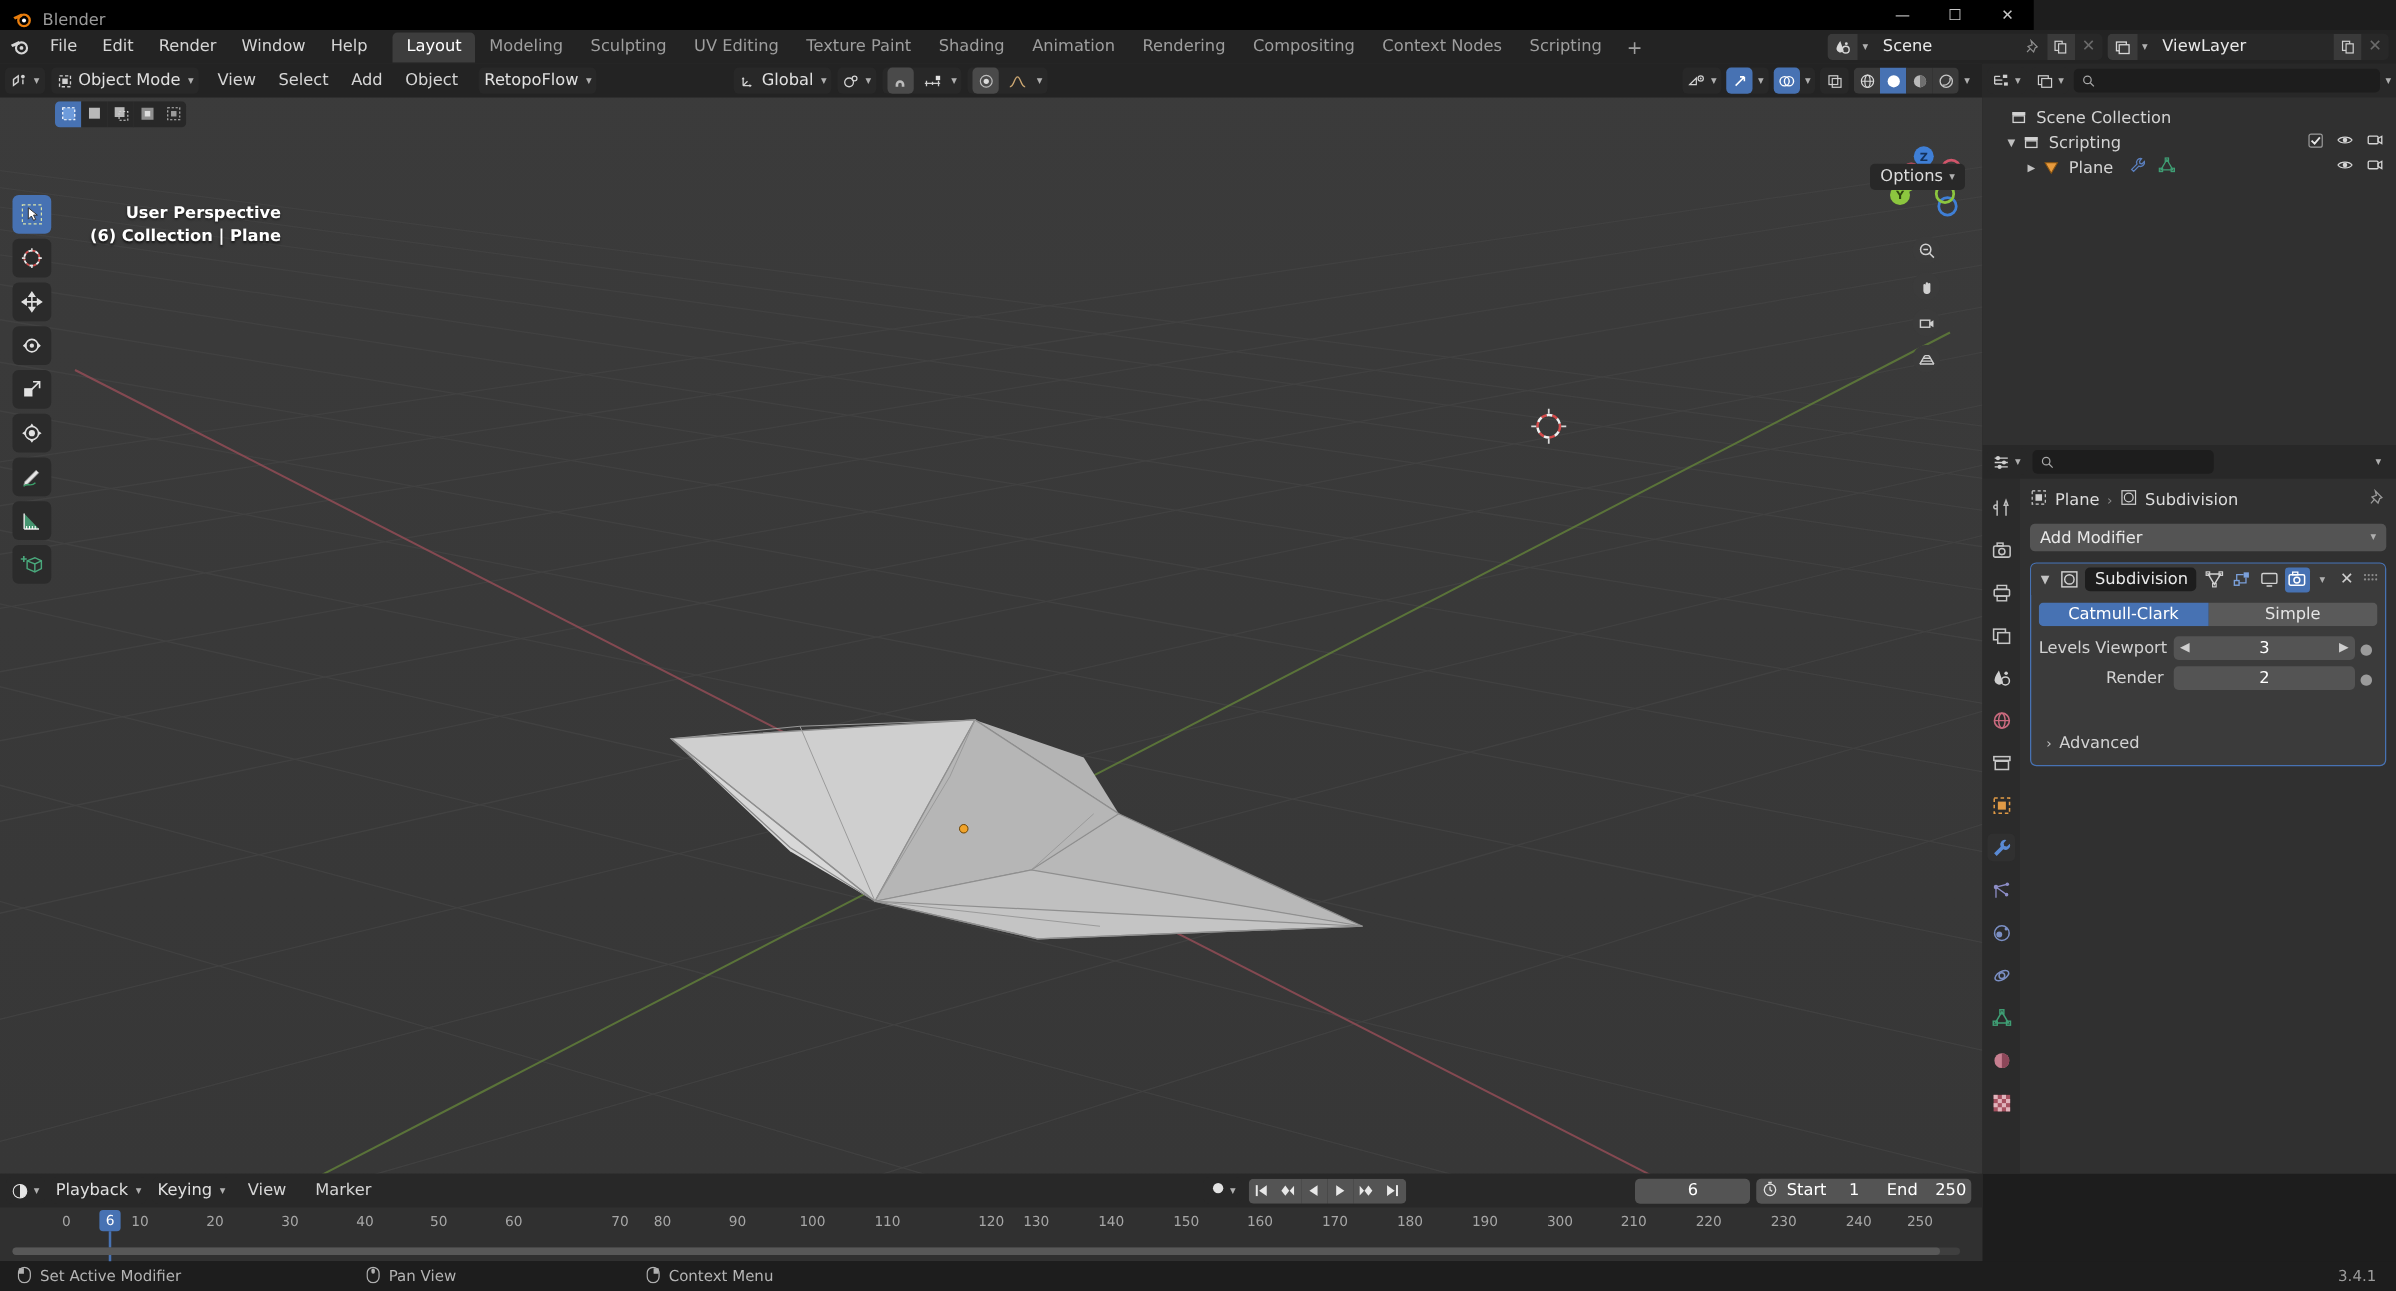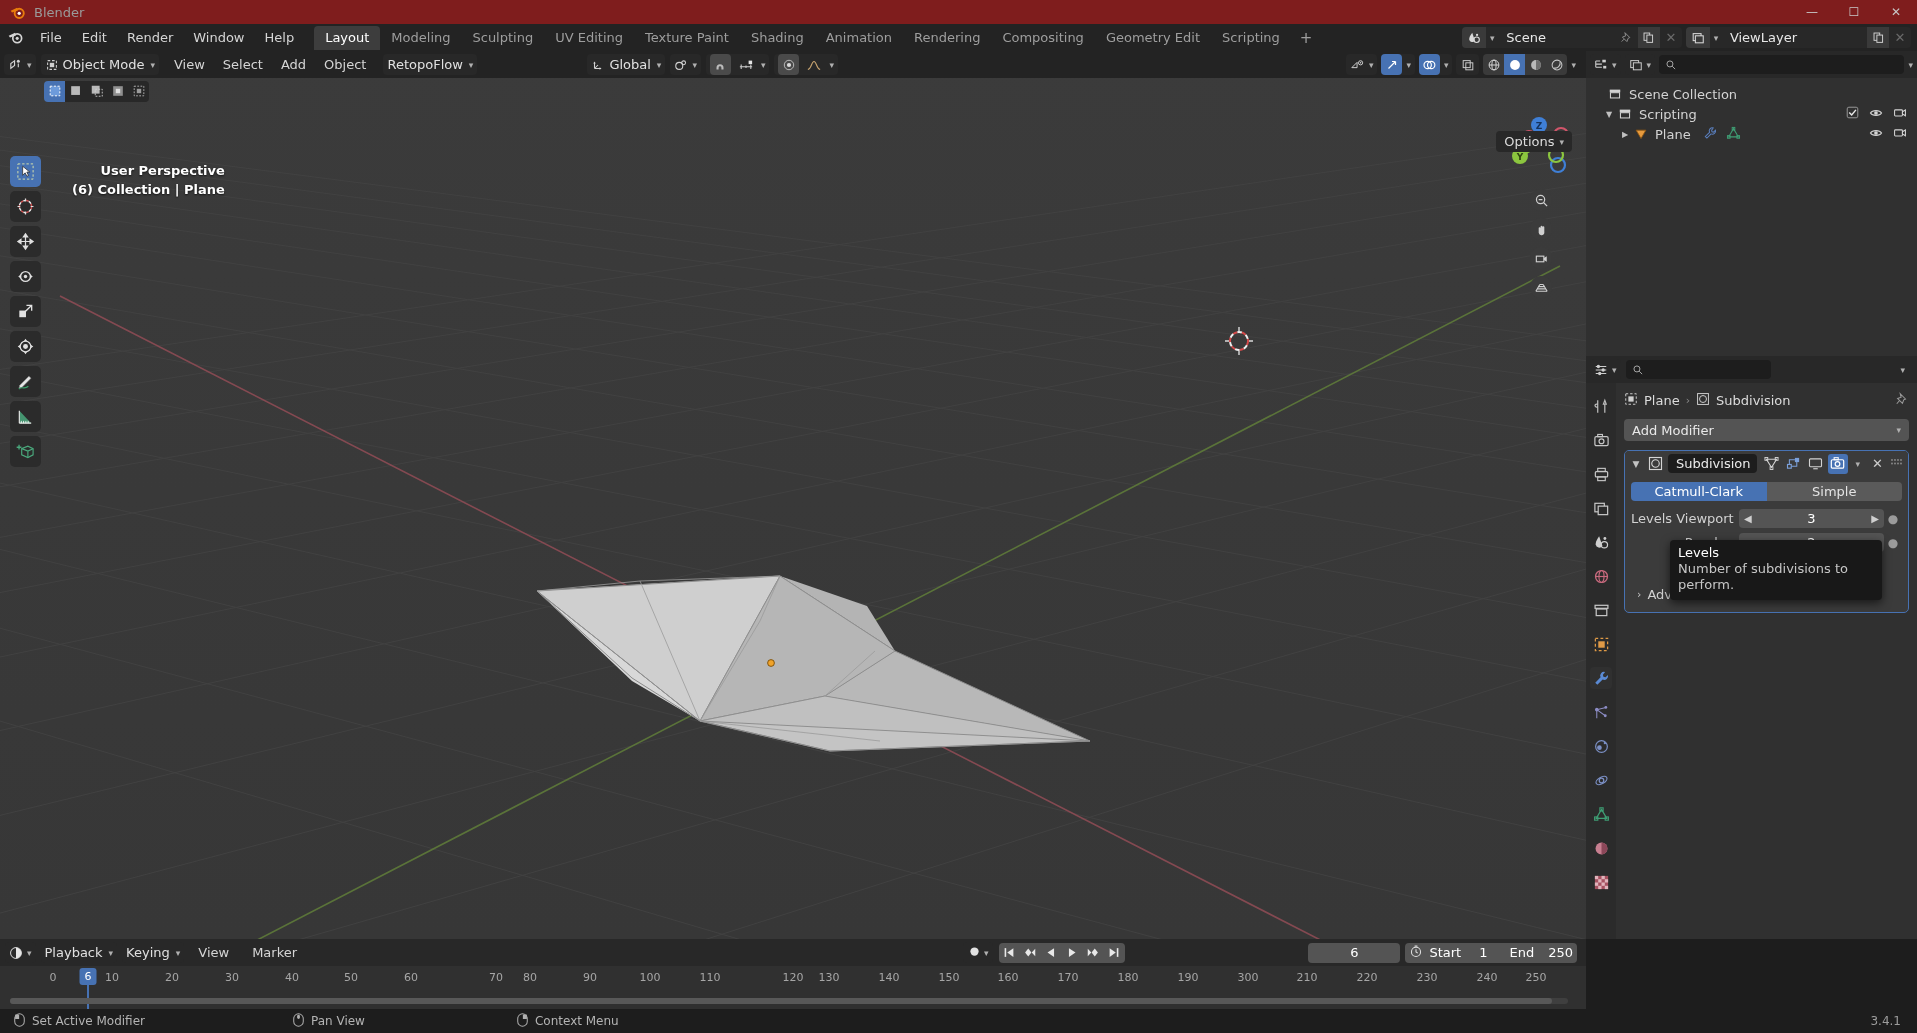--- a/index.html
+++ b/index.html
@@ -9,22 +9,22 @@
     font-family: "DejaVu Sans", "Liberation Sans", sans-serif;
     font-size: 13px;
     color: #e5e5e5;
     overflow: hidden;
     -webkit-font-smoothing: antialiased;
   }
   .app { position: relative; width: 1917px; height: 1033px; }
 
   
   .titlebar {
-    position: absolute; left: 0; top: 0; width: 1917px; height: 24px;
-    background: #7f1d1d; display: flex; align-items: center;
+    position: absolute; left: 0; top: 0; width: 1627px; height: 24px;
+    background: #000000; display: flex; align-items: flex-end;
   }
   .titlebar .logo { margin-left: 8px; width: 18px; height: 18px; display:flex; align-items:center; justify-content:center; }
   .titlebar .title { margin-left: 8px; color: #9a9a9a; font-size: 13px; }
   .winbtns { margin-left: auto; display: flex; height: 24px; }
   .winbtn { width: 42px; height: 24px; display: flex; align-items: center; justify-content: center; color: #c8c8c8; font-size: 12px; }
 
   
   .topbar {
     position: absolute; left: 0; top: 24px; width: 1917px; height: 27px;
     background: #232323; display: flex; align-items: center;
@@ -241,21 +241,21 @@
     <div class="ws-sep"></div>
     <div class="ws-tab active">Layout</div>
     <div class="ws-tab">Modeling</div>
     <div class="ws-tab">Sculpting</div>
     <div class="ws-tab">UV Editing</div>
     <div class="ws-tab">Texture Paint</div>
     <div class="ws-tab">Shading</div>
     <div class="ws-tab">Animation</div>
     <div class="ws-tab">Rendering</div>
     <div class="ws-tab">Compositing</div>
-    <div class="ws-tab">Geometry Edit</div>
+    <div class="ws-tab">Context Nodes</div>
     <div class="ws-tab">Scripting</div>
     <div class="ws-plus">+</div>
 
     <div class="topbar-right">
       <div class="fieldbox">
         <span class="fb-icon">
           <svg width="14" height="14" viewBox="0 0 16 16">
             <path d="M6 2 C3 6 2.5 8 2.5 9.6 A3.6 3.6 0 0 0 9 11 Z" fill="#d8d8d8"></path>
             <circle cx="11" cy="10" r="3.1" fill="none" stroke="#d8d8d8" stroke-width="1.3"></circle>
             <circle cx="11.5" cy="4.5" r="1.3" fill="#d8d8d8"></circle>
@@ -1017,24 +1017,20 @@
           <div style="height:26px;"></div>
 
           <div class="advanced">
             <span style="font-size:11px; color:#c3c3c3;">›</span>
             <span>Advanced</span>
           </div>
         </div>
       </div>
     </div>
 
-    <div class="tooltip" style="left: 84px; top: 184px;">
-      <div class="tt-title">Levels</div>
-      <div class="tt-desc">Number of subdivisions to perform.</div>
-    </div>
   </div>
 
   <div class="timeline">
     <div class="tl-header">
       <div class="pill">
         <svg width="14" height="14" viewBox="0 0 16 16">
             <circle cx="8" cy="8" r="6.2" fill="#e6e6e6"></circle>
             <path d="M8 1.8 A6.2 6.2 0 0 0 8 14.2 Z" fill="#2b2b2b"></path>
             <circle cx="8" cy="8" r="6.2" fill="none" stroke="#e6e6e6" stroke-width="1"></circle>
           </svg>

